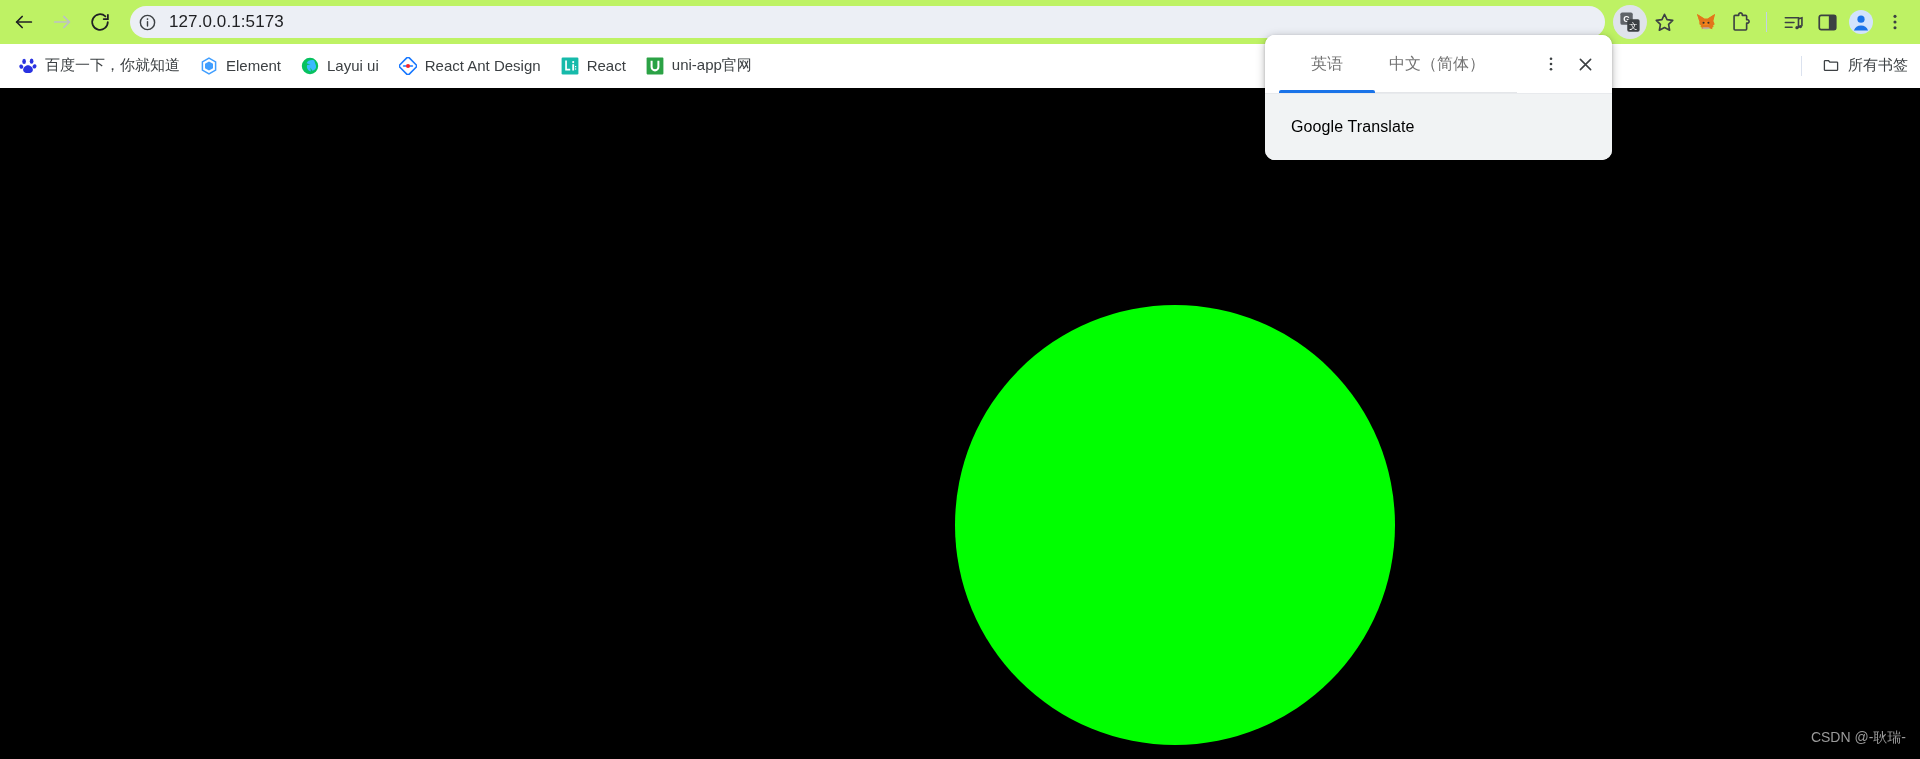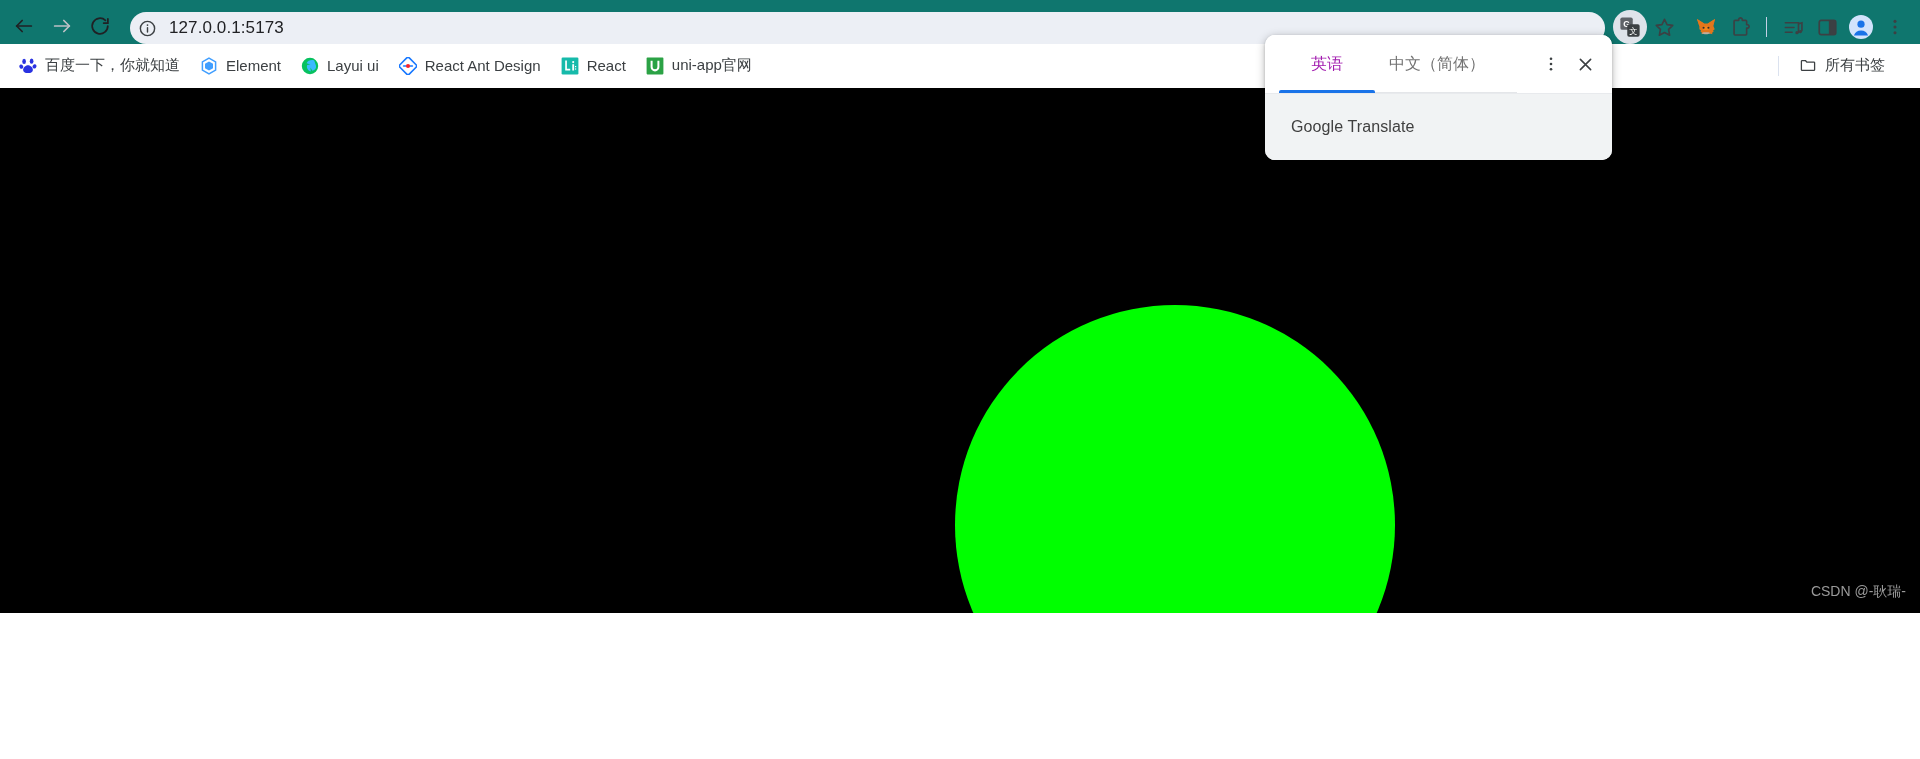--- a/index.html
+++ b/index.html
@@ -13,23 +13,23 @@
   
   .browser {
     position: relative;
     width: 1920px; height: 759px;
     background: #ffffff;
   }
 
   .toolbar {
     height: 44px;
     display: flex;
-    align-items: flex-end;
+    align-items: center;
     padding: 0 8px 0 6px;
-    background: #0f766e;
+    background: #bef264;
     position: relative;
   }
 
   .nav-btn {
     width: 36px; height: 36px;
     display: flex; align-items: center; justify-content: center;
     border-radius: 50%;
     flex: 0 0 auto;
     margin-right: 2px;
   }
@@ -82,21 +82,21 @@
     margin: 0 9px;
     flex: 0 0 auto;
   }
   .tb-gap { width: 8px; flex: 0 0 auto; }
 
   
   .bookmarks {
     height: 44px;
     display: flex;
     align-items: center;
-    padding: 0 27px 0 10px;
+    padding: 0 4px 0 10px;
     background: #ffffff;
     border-bottom: 1px solid #ffffff;
     position: relative;
   }
   .bm {
     display: flex;
     align-items: center;
     height: 30px;
     padding: 0 9px;
     border-radius: 6px;
@@ -126,21 +126,21 @@
     width: 1px; height: 20px;
     background: #dbe2ef;
     margin-right: 12px;
     flex: 0 0 auto;
   }
 
   
   .viewport {
     position: absolute;
     left: 0; top: 88px;
-    width: 1920px; height: 525px;
+    width: 1920px; height: 671px;
     background: #000000;
     overflow: hidden;
   }
   .green-circle {
     position: absolute;
     left: 955px; top: 217px;
     width: 440px; height: 440px;
     border-radius: 50%;
     background: #00ff00;
   }
@@ -173,21 +173,21 @@
   }
   .tp-tab {
     position: relative;
     height: 58px;
     display: flex; align-items: center; justify-content: center;
     padding: 0 6px;
     font-size: 16px;
     color: #737373;
     white-space: nowrap;
   }
-  .tp-tab.t-en { width: 96px; color: #a21caf; font-weight: 500; }
+  .tp-tab.t-en { width: 96px; color: #737373; font-weight: 500; }
   .tp-tab.t-zh { width: 124px; }
   .tp-underline {
     position: absolute;
     left: 14px; bottom: 0;
     width: 96px; height: 3px;
     background: #1a73e8;
     border-radius: 2px 2px 0 0;
   }
   .tp-rule {
     position: absolute;
@@ -208,21 +208,21 @@
   .tp-footer {
     height: 67px;
     background: #f1f3f4;
     display: flex;
     align-items: center;
     padding-left: 26px;
     border-top: 1px solid #e8eaed;
   }
   .tp-footer-text {
     font-size: 16px;
-    color: #404040;
+    color: #000000;
     letter-spacing: .1px;
   }
 </style>
 </head>
 <body>
 
 <div class="browser">
 
   <div class="toolbar">
 

